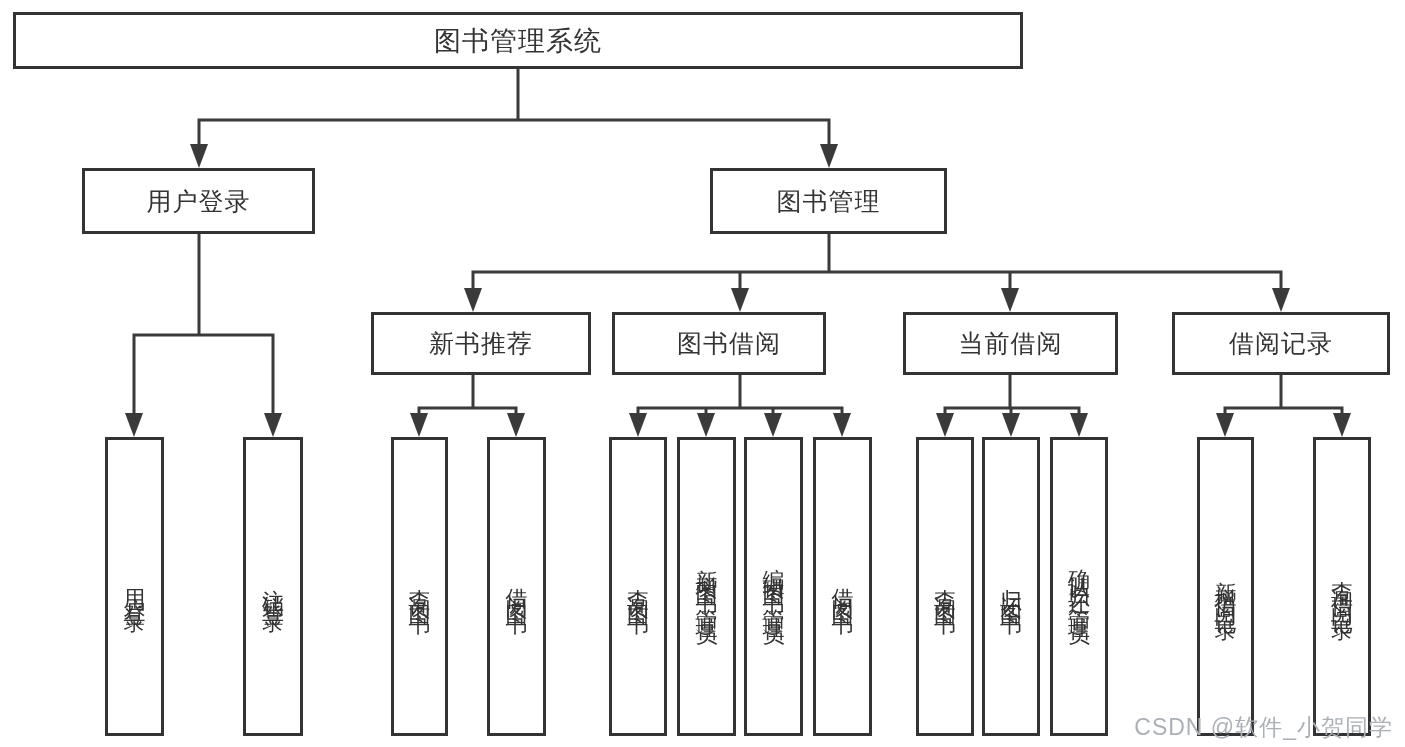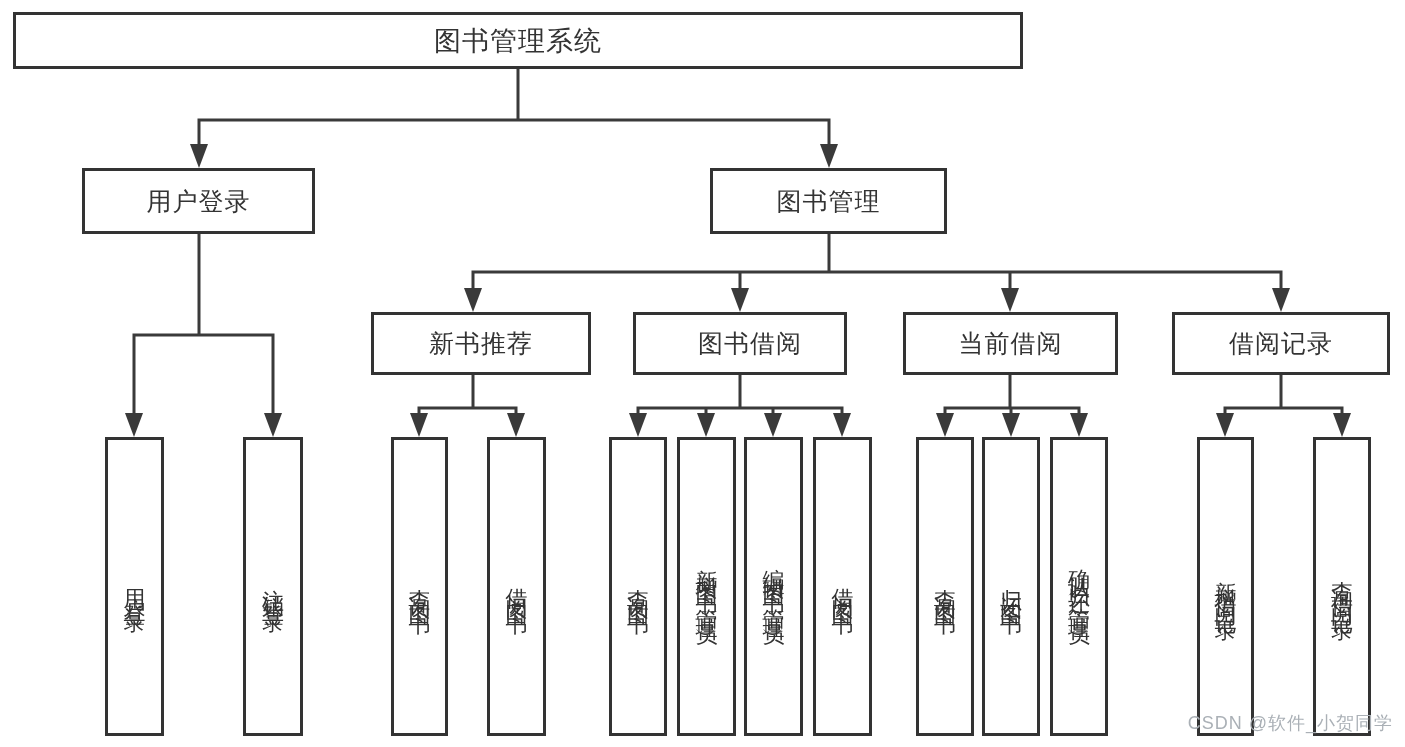--- a/index.html
+++ b/index.html
@@ -46,33 +46,33 @@
   .leaf .v-text {
     writing-mode: vertical-rl;
     font-size: 22px;
     letter-spacing: 8px;
     line-height: 1;
     color: #333333;
   }
   .watermark {
     position: absolute;
     right: 12px;
-    bottom: 12px;
-    font-size: 18px;
+    bottom: 4px;
+    font-size: 23px;
     color: #aab0b6;
     letter-spacing: 1px;
     white-space: nowrap;
   }
 
   
   #node-root        { left: 13px;   top: 12px;  width: 1010px; height: 57px; }
   #node-user-login  { left: 82px;   top: 168px; width: 233px;  height: 66px; }
   #node-book-mgmt   { left: 710px;  top: 168px; width: 237px;  height: 66px; }
   #node-new-book    { left: 363px;  top: 312px; width: 220px;  height: 63px; margin-left: 8px; }
-  #node-borrowing   { left: 633px;  top: 312px; width: 214px;  height: 63px; padding-left: 20px; }
+  #node-borrowing   { left: 612px;  top: 312px; width: 214px;  height: 63px; padding-left: 20px; }
   #node-current     { left: 903px;  top: 312px; width: 215px;  height: 63px; align-items: center; }
   #node-records     { left: 1172px; top: 312px; width: 218px;  height: 63px; }
 
   .leaf { top: 437px; height: 299px; }
   #leaf-0  { left: 105px;  width: 59px; }
   #leaf-1  { left: 243px;  width: 60px; }
   #leaf-2  { left: 391px;  width: 57px; }
   #leaf-3  { left: 487px;  width: 59px; }
   #leaf-4  { left: 609px;  width: 58px; }
   #leaf-5  { left: 677px;  width: 59px; }

